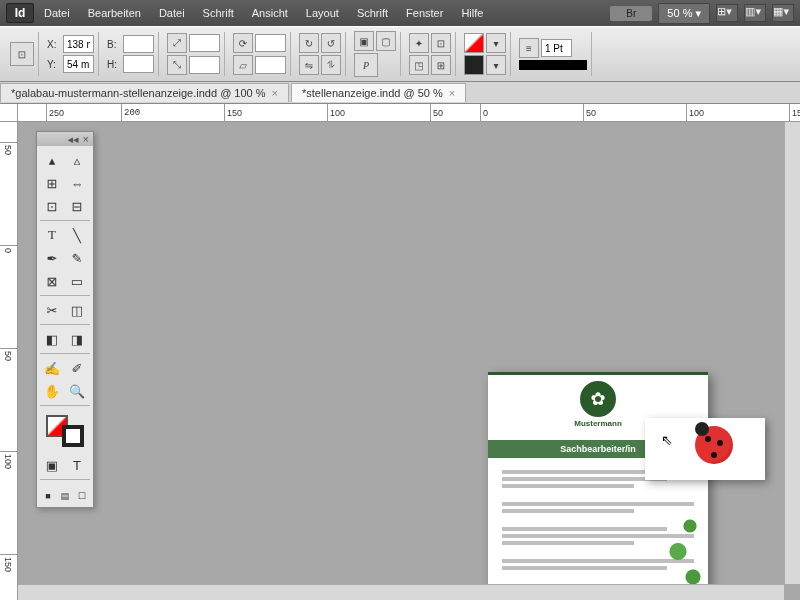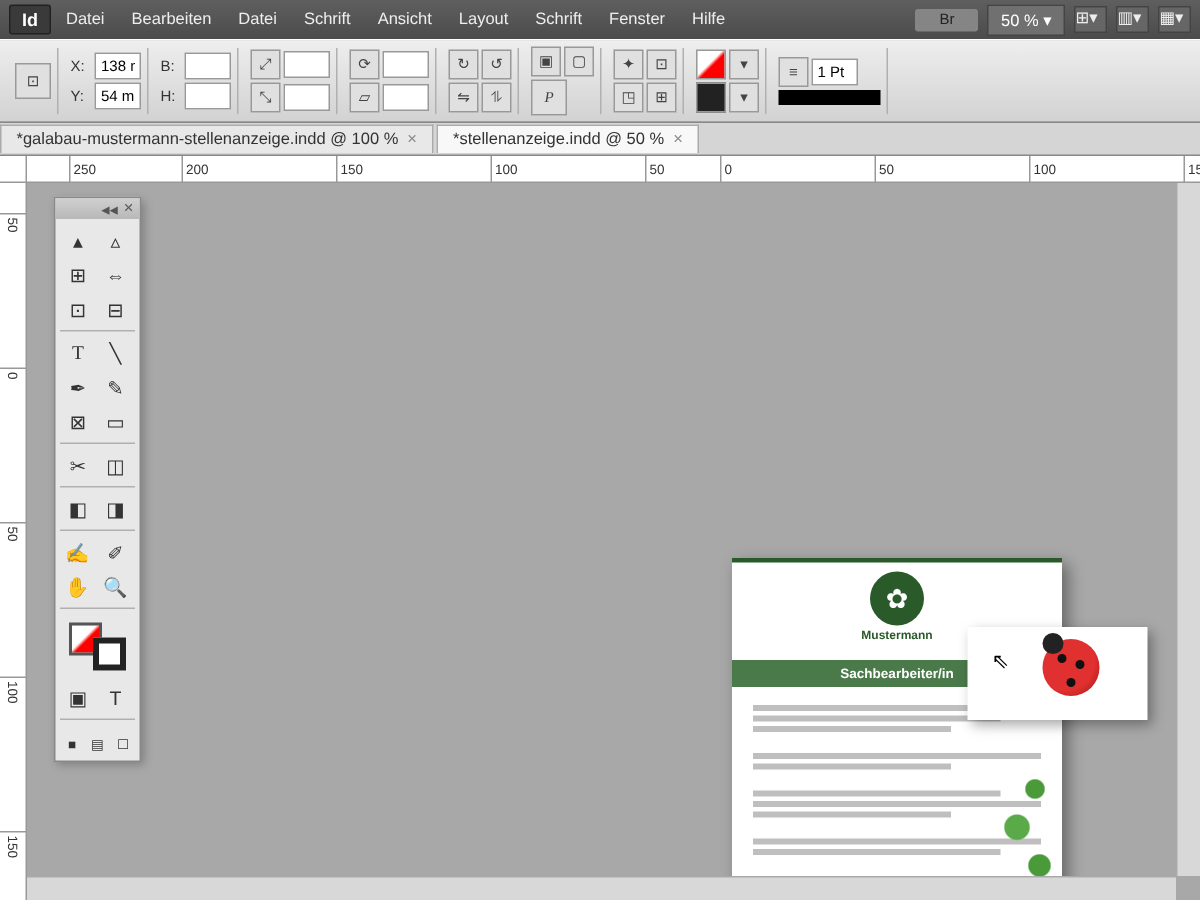--- a/index.html
+++ b/index.html
@@ -203,21 +203,21 @@
     </div>
   <div class="tab active">
       <span>*stellenanzeige.indd @ 50 %</span>
       <span class="close">×</span>
     </div>
 </div>
 
 <div class="corner"></div>
 <div class="hruler" id="hr">
     <div class="tick" style="left: 0px; margin-left: 28px;">250</div>
-    <div class="tick" style="left: 103px;">200</div>
+    <div class="tick" style="left: 103px; font-family: Liberation Mono, monospace;">200</div>
     <div class="tick" style="left: 206px;">150</div>
     <div class="tick" style="left: 309px;">100</div>
     <div class="tick" style="left: 412px;">50</div>
     <div class="tick" style="left: 462px;">0</div>
     <div class="tick" style="left: 565px;">50</div>
     <div class="tick" style="left: 668px;">100</div>
     <div class="tick" style="left: 771px;">150</div>
   </div>
 <div class="vruler" id="vr">
     <div class="tick" style="top: 20px;">50</div>

